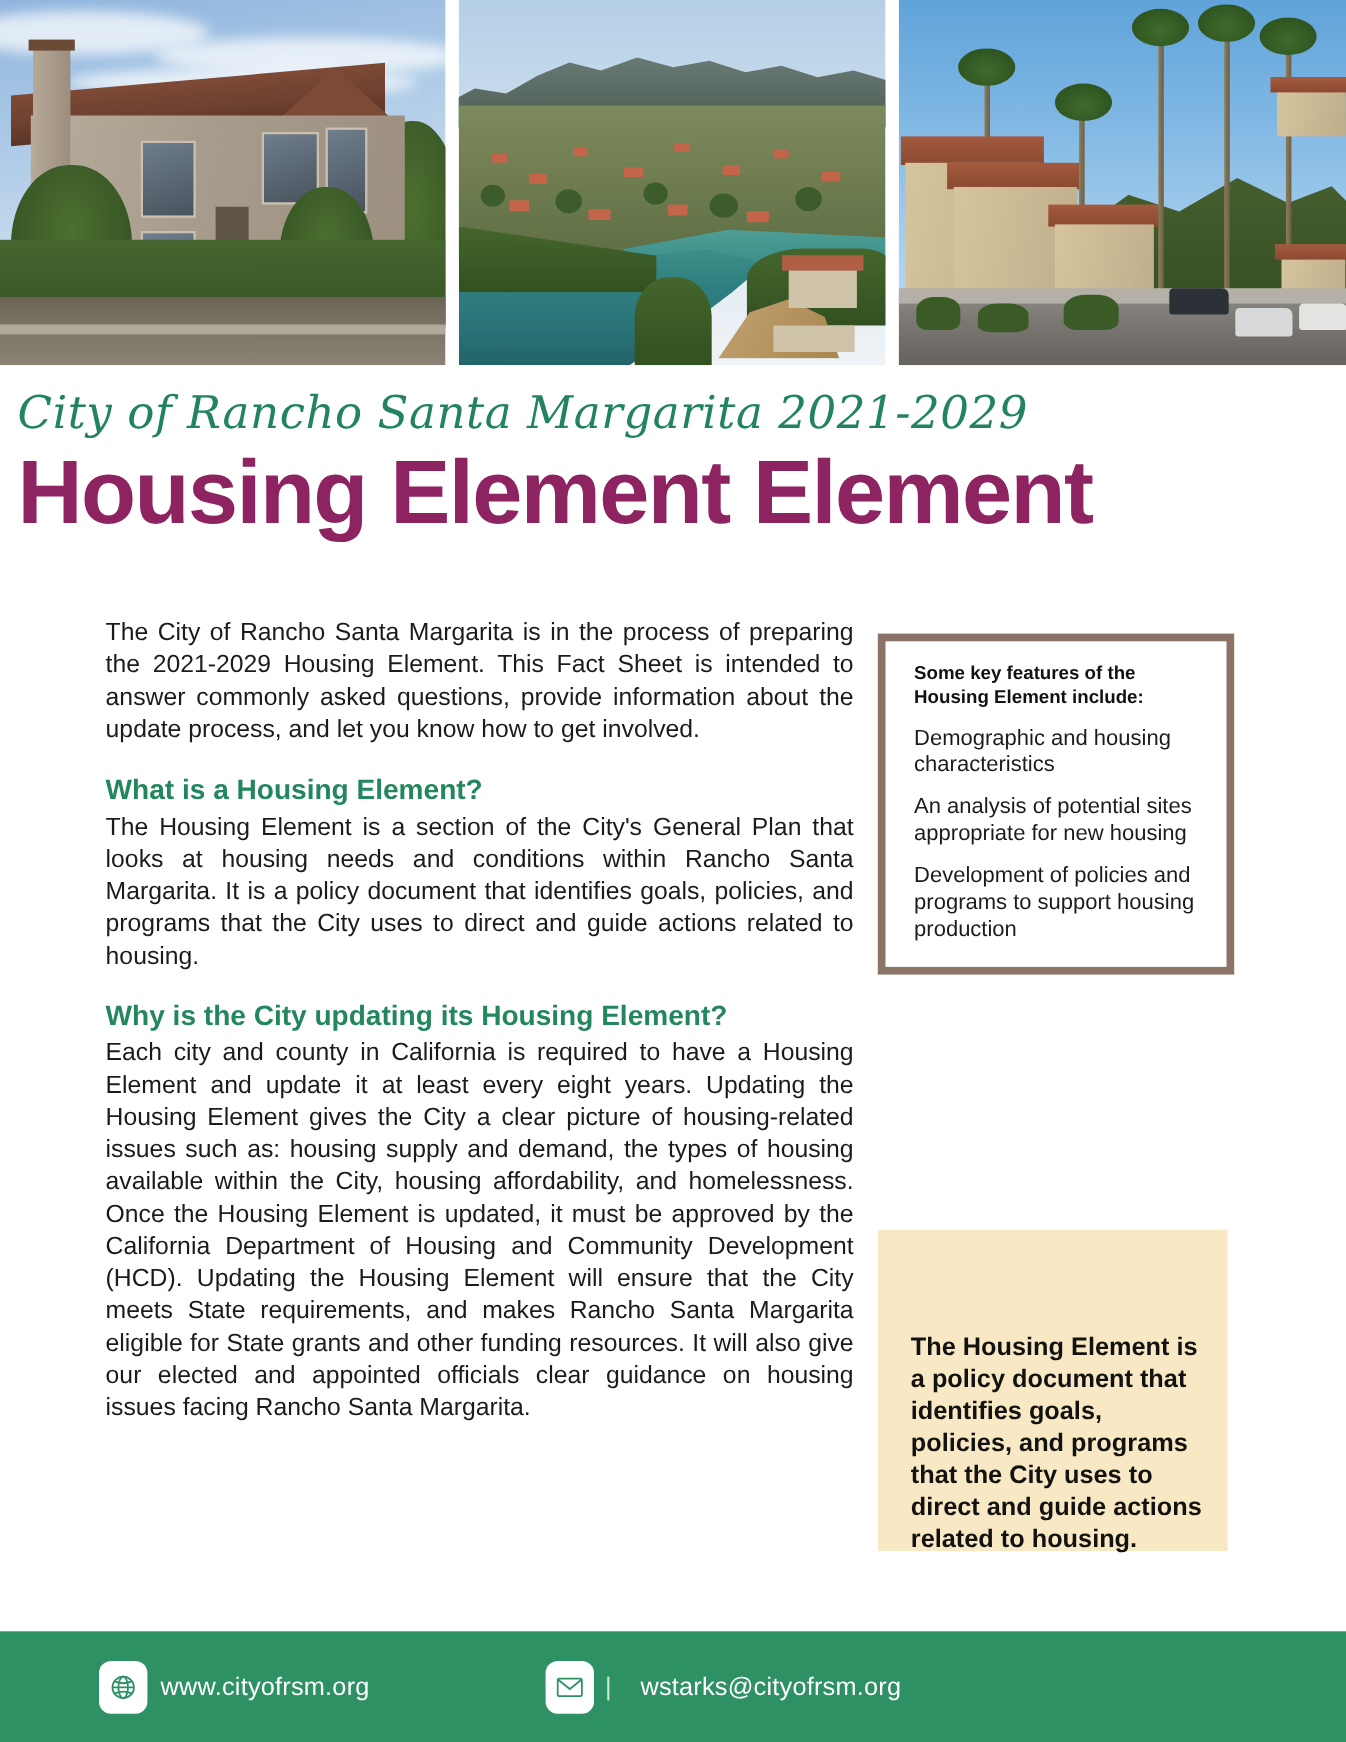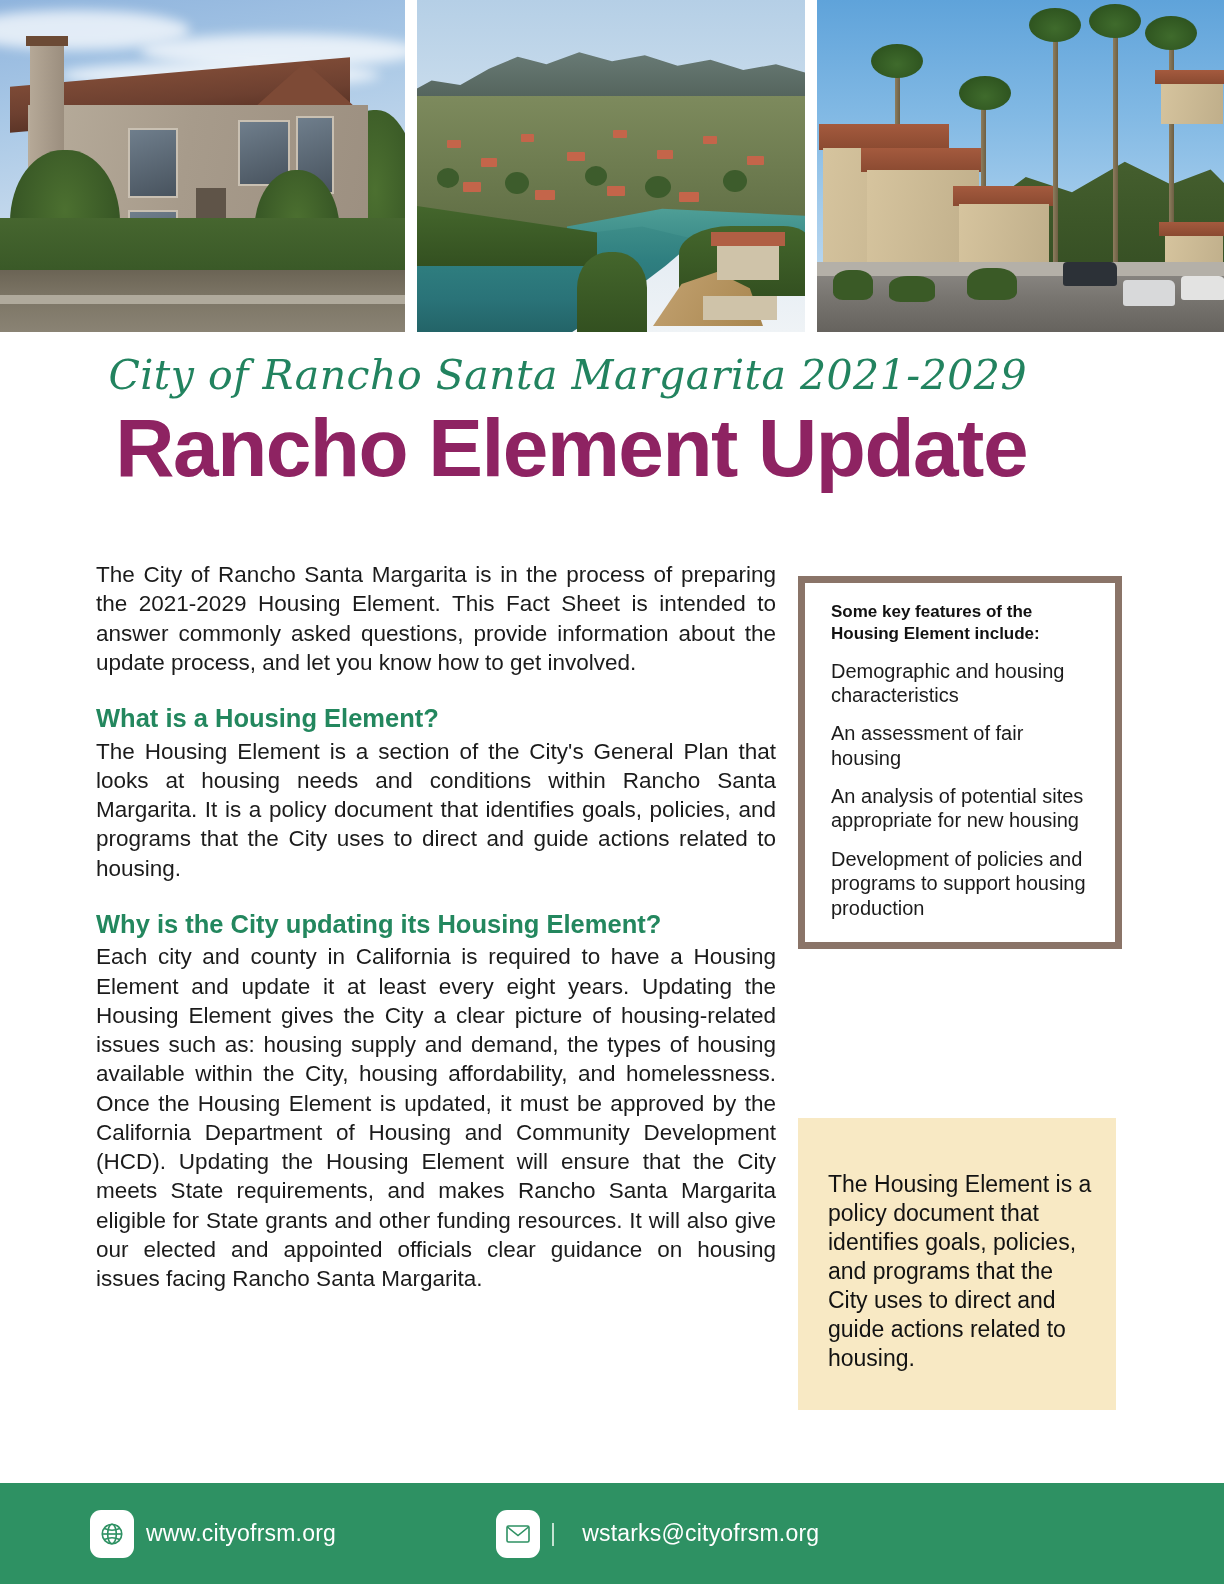--- a/index.html
+++ b/index.html
@@ -208,23 +208,23 @@
   .p3-shrub {
     position: absolute;
     background: #3a5a26;
     border-radius: 40% 40% 25% 25%;
   }
 
   
   .title-block {
     position: absolute;
     top: 352px;
-    left: 4px;
+    left: 16px;
     width: 1023px;
-    text-align: right;
+    text-align: left;
   }
   .script-title {
     font-family: "DejaVu Serif", serif;
     font-style: italic;
     font-size: 41px;
     color: #22835f;
     letter-spacing: 0.5px;
     line-height: 1.15;
     white-space: nowrap;
   }
@@ -300,23 +300,24 @@
     left: 798px;
     top: 558px;
     width: 318px;
     height: 292px;
     box-sizing: border-box;
     background: #f8e9c4;
     padding: 52px 20px 20px 30px;
   }
   .callout-text {
     font-size: 23px;
-    font-weight: normal;
+    font-weight: bold;
     color: #121212;
     line-height: 1.26;
+    margin-top: 40px;
   }
 
   
   .footer {
     position: absolute;
     left: 0;
     bottom: 0;
     width: 1224px;
     height: 101px;
     background: #2e9163;
@@ -441,39 +442,38 @@
     <div class="p3-car" style="left:364px; top:276px; width:44px; height:24px; background:#e3e3e2;"></div>
     <div class="p3-shrub" style="left:16px; top:270px; width:40px; height:30px;"></div>
     <div class="p3-shrub" style="left:72px; top:276px; width:46px; height:26px;"></div>
     <div class="p3-shrub" style="left:150px; top:268px; width:50px; height:32px;"></div>
   </div>
 
 </div>
 
 <div class="title-block">
   <div class="script-title">City of Rancho Santa Margarita 2021-2029</div>
-  <div class="main-title">Rancho Element Update</div>
+  <div class="main-title">Housing Element Element</div>
 </div>
 
 <div class="content">
 
   <div class="left-col">
     <p class="body-para">The City of Rancho Santa Margarita is in the process of preparing the 2021-2029 Housing Element. This Fact Sheet is intended to answer commonly asked questions, provide information about the update process, and let you know how to get involved.</p>
 
     <h2 class="section-head">What is a Housing Element?</h2>
     <p class="body-para">The Housing Element is a section of the City's General Plan that looks at housing needs and conditions within Rancho Santa Margarita. It is a policy document that identifies goals, policies, and programs that the City uses to direct and guide actions related to housing.</p>
 
     <h2 class="section-head">Why is the City updating its Housing Element?</h2>
     <p class="body-para last">Each city and county in California is required to have a Housing Element and update it at least every eight years. Updating the Housing Element gives the City a clear picture of housing-related issues such as: housing supply and demand, the types of housing available within the City, housing affordability, and homelessness. Once the Housing Element is updated, it must be approved by the California Department of Housing and Community Development (HCD). Updating the Housing Element will ensure that the City meets State requirements, and makes Rancho Santa Margarita eligible for State grants and other funding resources. It will also give our elected and appointed officials clear guidance on housing issues facing Rancho Santa Margarita.</p>
   </div>
 
   <div class="features-box">
     <div class="features-title">Some key features of the Housing Element include:</div>
     <div class="feature-item">Demographic and housing characteristics</div>
-    <div class="feature-item">An assessment of fair housing</div>
     <div class="feature-item">An analysis of potential sites appropriate for new housing</div>
     <div class="feature-item">Development of policies and programs to support housing production</div>
   </div>
 
   <div class="callout-box">
     <div class="callout-text">The Housing Element is a policy document that identifies goals, policies, and programs that the City uses to direct and guide actions related to housing.</div>
   </div>
 
 </div>
 

